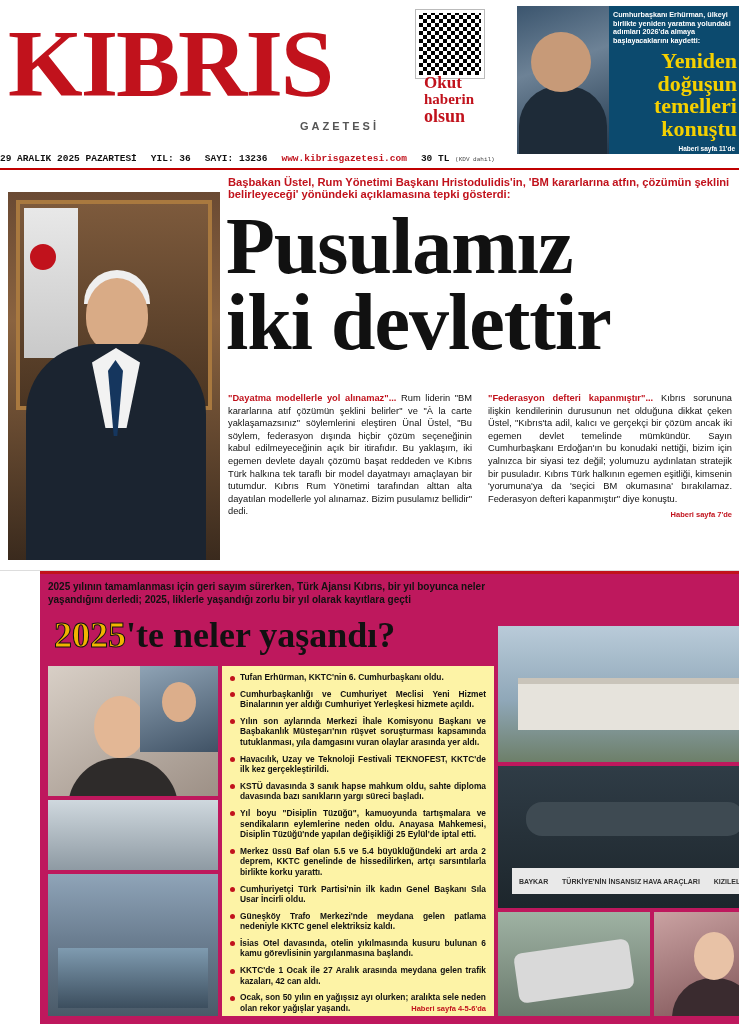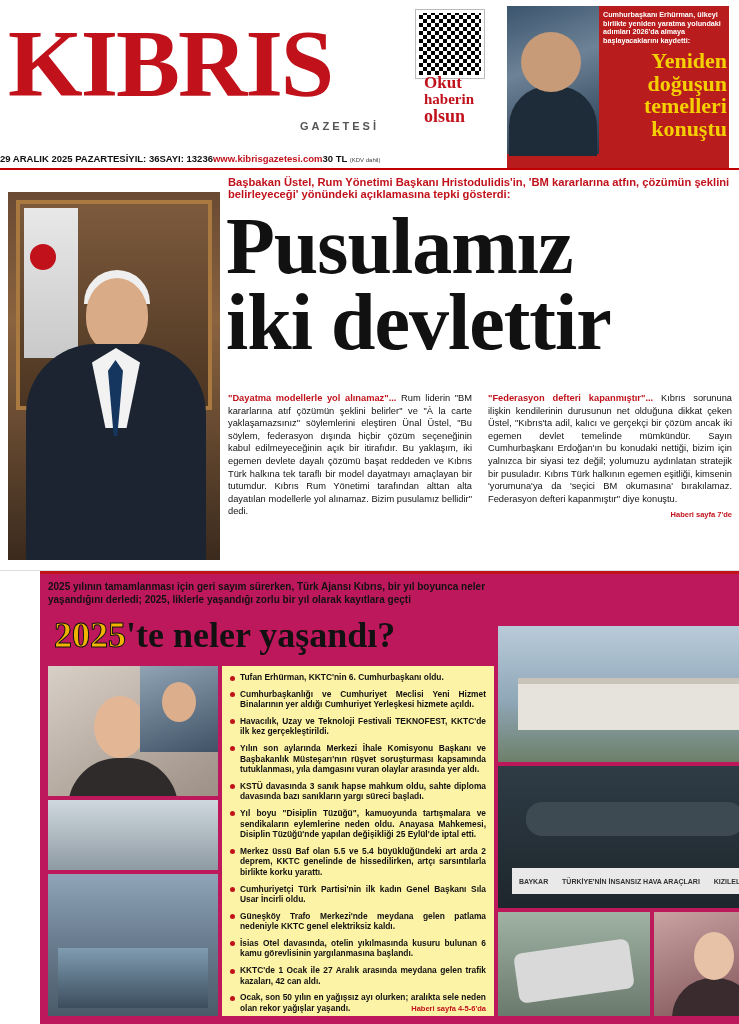--- a/index.html
+++ b/index.html
@@ -80,25 +80,25 @@
     font-family: "Liberation Serif", serif;
   }
   .okut span {
     display: block;
   }
   .okut .o2 { font-size: 15px; }
   .okut .o3 { font-size: 18px; }
 
   .top-promo {
     position: absolute;
-    right: 10px;
+    right: 0;
     top: 6px;
     width: 222px;
-    height: 180px;
-    background: #b91c1c;
+    height: 148px;
+    background: #0c4a6e;
     overflow: hidden;
   }
   .top-promo .ph {
     position: absolute;
     left: 0; top: 0;
     width: 92px; height: 148px;
     background: linear-gradient(160deg,#3b556e 0%, #6d8296 40%, #22384d 100%);
   }
   .top-promo .ph::after {
     content: "";
@@ -148,21 +148,21 @@
     position: absolute;
     left: 0; bottom: 0;
     width: 500px;
     height: 20px;
     display: flex;
     align-items: center;
     font-size: 9.5px;
     font-weight: bold;
     color: #111;
   }
-  .infobar > div { white-space: nowrap; }
+  .infobar > div { margin-right: 14px; white-space: nowrap; font-family: Liberation Mono, monospace; }
   .infobar .web { color: #c1121c; font-weight: bold; }
   .infobar .price { font-weight: bold; }
   .infobar .price small { font-weight: normal; font-size: 6px; color:#444;}
 
   
   .lead {
     position: relative;
     height: 400px;
     border-bottom: 1px solid #ddd;
   }
@@ -520,22 +520,22 @@
       </div>
     </div>
 
     <div class="ph-box ph-crash"></div>
     <div class="ph-box ph-singer"></div>
 
     <div class="bullets">
       <ul>
         <li>Tufan Erhürman, KKTC'nin 6. Cumhurbaşkanı oldu.</li>
         <li>Cumhurbaşkanlığı ve Cumhuriyet Meclisi Yeni Hizmet Binalarının yer aldığı Cumhuriyet Yerleşkesi hizmete açıldı.</li>
+        <li>Yılın son aylarında Merkezi İhale Komisyonu Başkanı ve Başbakanlık Müsteşarı'nın rüşvet soruşturması kapsamında tutuklanması, yıla damgasını vuran olaylar arasında yer aldı.</li>
         <li>Havacılık, Uzay ve Teknoloji Festivali TEKNOFEST, KKTC'de ilk kez gerçekleştirildi.</li>
-        <li>Yılın son aylarında Merkezi İhale Komisyonu Başkanı ve Başbakanlık Müsteşarı'nın rüşvet soruşturması kapsamında tutuklanması, yıla damgasını vuran olaylar arasında yer aldı.</li>
         <li>KSTÜ davasında 3 sanık hapse mahkum oldu, sahte diploma davasında bazı sanıkların yargı süreci başladı.</li>
         <li>Yıl boyu "Disiplin Tüzüğü", kamuoyunda tartışmalara ve sendikaların eylemlerine neden oldu. Anayasa Mahkemesi, Disiplin Tüzüğü'nde yapılan değişikliği 25 Eylül'de iptal etti.</li>
         <li>Merkez üssü Baf olan 5.5 ve 5.4 büyüklüğündeki art arda 2 deprem, KKTC genelinde de hissedilirken, artçı sarsıntılarla birlikte korku yarattı.</li>
         <li>Cumhuriyetçi Türk Partisi'nin ilk kadın Genel Başkanı Sıla Usar İncirli oldu.</li>
         <li>Güneşköy Trafo Merkezi'nde meydana gelen patlama nedeniyle KKTC genel elektriksiz kaldı.</li>
         <li>İsias Otel davasında, otelin yıkılmasında kusuru bulunan 6 kamu görevlisinin yargılanmasına başlandı.</li>
         <li>KKTC'de 1 Ocak ile 27 Aralık arasında meydana gelen trafik kazaları, 42 can aldı.</li>
         <li>Ocak, son 50 yılın en yağışsız ayı olurken; aralıkta sele neden olan rekor yağışlar yaşandı.</li>
       </ul>
       <div class="bullets-ref">Haberi sayfa 4-5-6'da</div>

